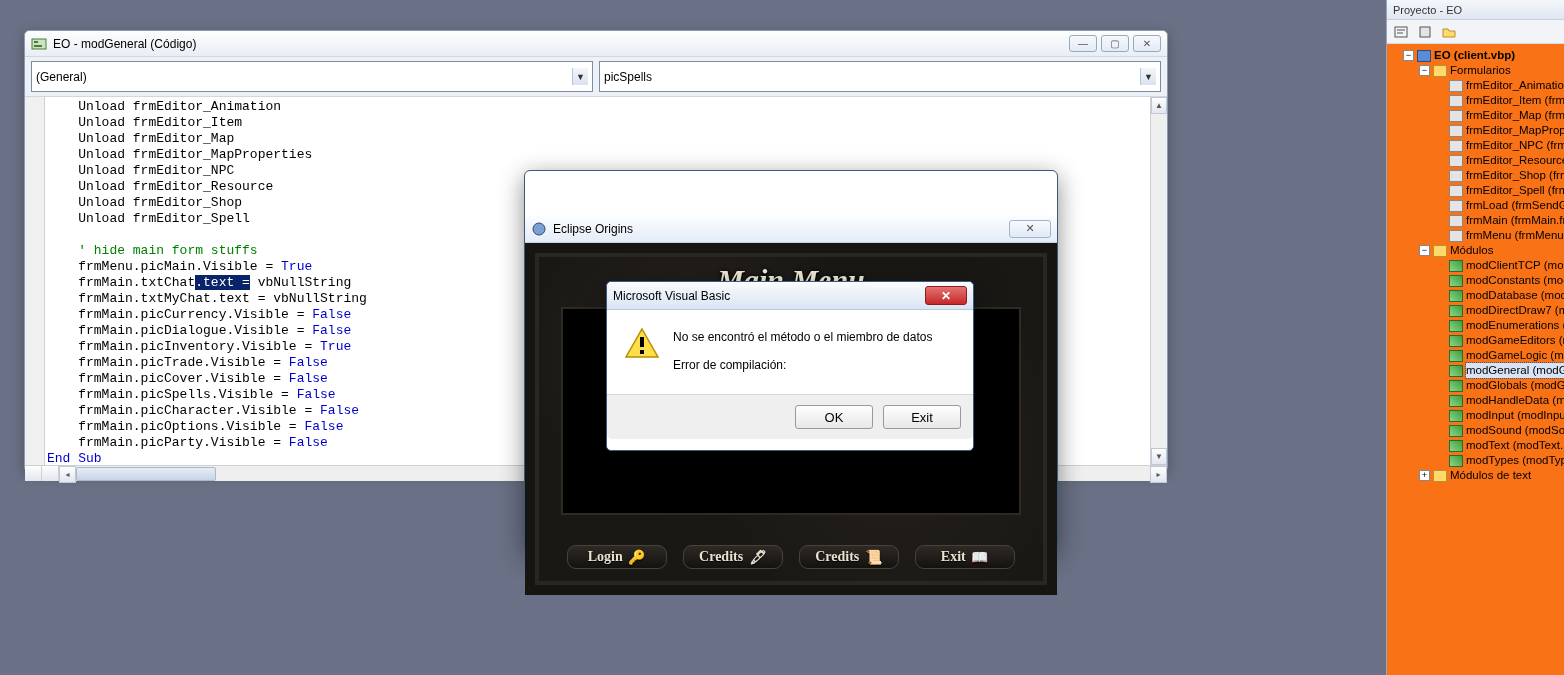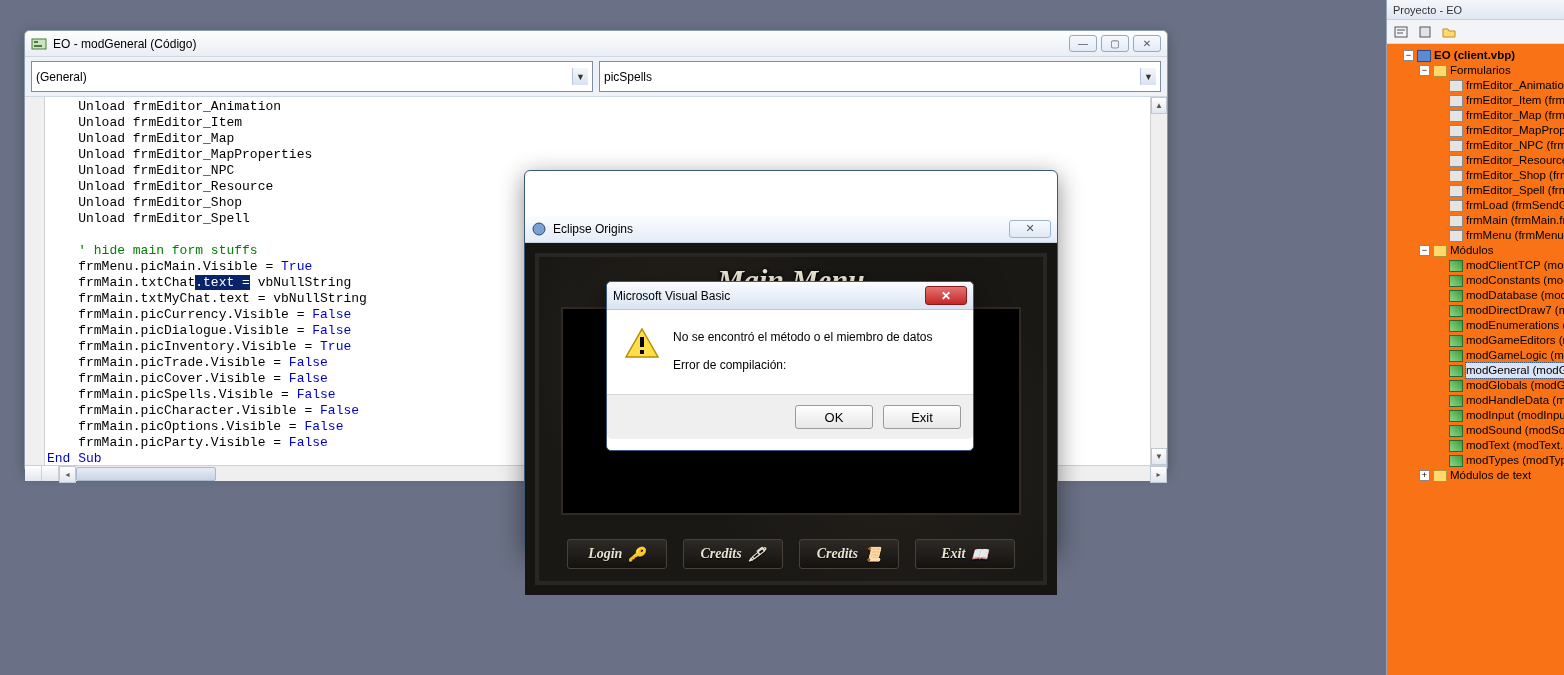--- a/index.html
+++ b/index.html
@@ -156,30 +156,29 @@
     left:22px; right:22px; top:50px; bottom:66px;
     background:#000;
     border:2px solid #2f2a24;
   }
   .menu-buttons{
     position:absolute;
     left:0; right:0; bottom:12px;
     display:flex; justify-content:center; gap:16px;
   }
   .mbtn{
-    width:100px;height:30px;
+    width:100px;height:24px;
     background:linear-gradient(#2d2a26,#14120f);
     border:1px solid #4a4238;
-    border-radius:3px;
+    border-radius:9px;
     color:#e9e2cf;
     font-family:"Times New Roman",serif;
     font-size:14px;font-weight:bold;
     display:flex;align-items:center;justify-content:center;gap:6px;
     text-shadow:0 1px 1px #000;
-    font-style:italic;
   }
   .mbtn .micon{font-size:14px;}
 
   
   .err-dialog{
     position:absolute;
     left:606px; top:281px;
     width:368px; height:170px;
     border:1px solid #395a83;
     border-radius:5px;

